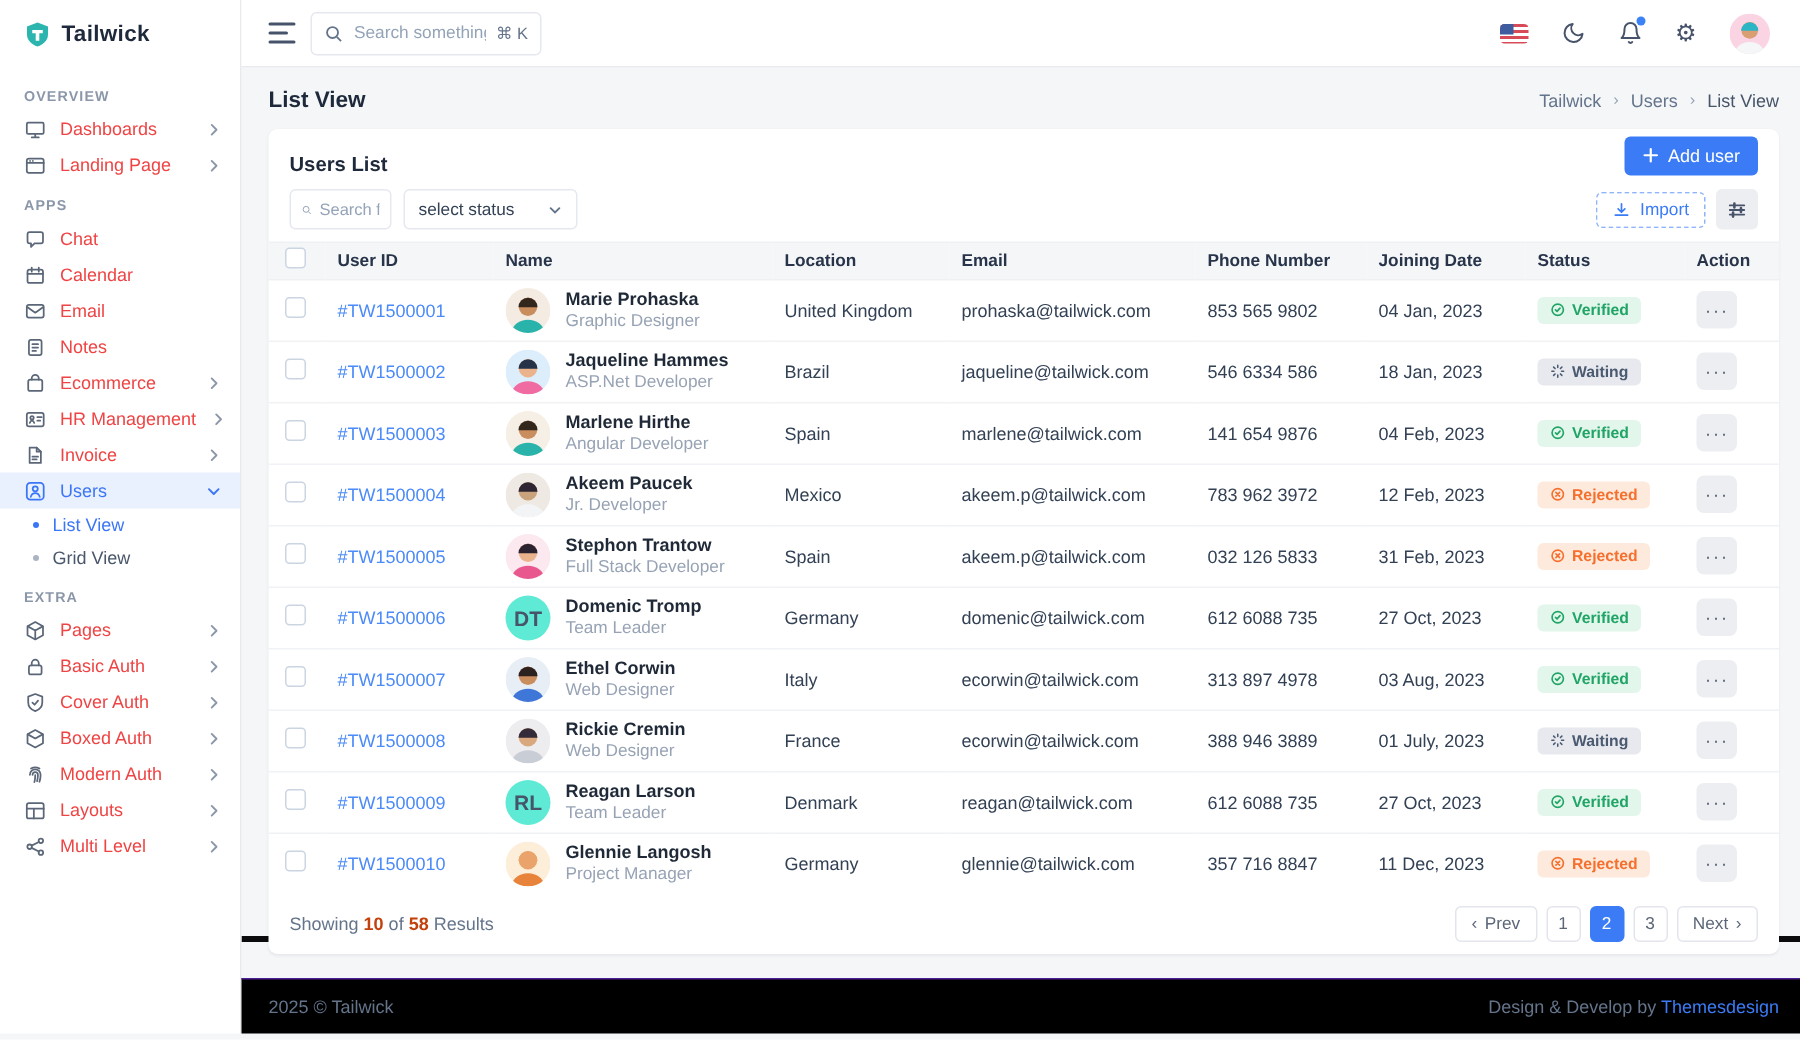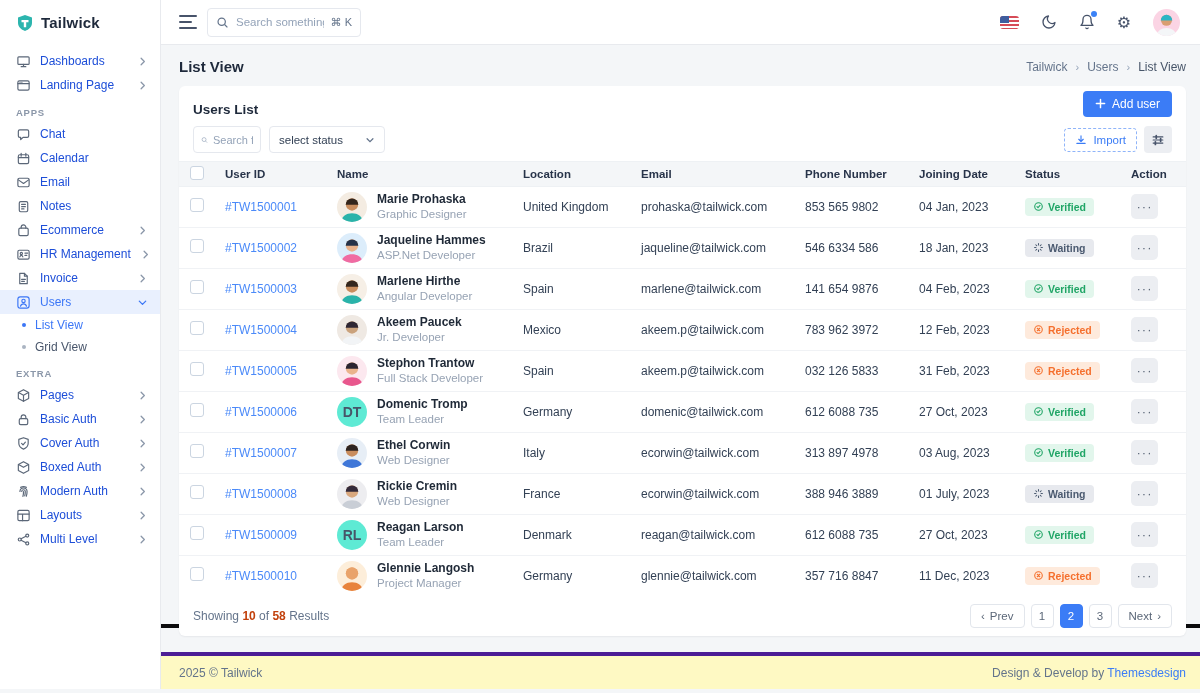--- a/index.html
+++ b/index.html
@@ -10,21 +10,21 @@
   .app { display:flex; width:1200px; height:624px; }
   .bottom-strip { height:4px; background:#0b0b0d; width:1200px; }
 
   
   .sidebar { width:161px; min-width:161px; background:#fff; border-right:1px solid #e8eaee; height:689px; overflow:hidden; }
   .logo-row { height:45px; display:flex; align-items:center; gap:7px; padding:0 16px; }
   .logo-mark { width:18px; height:18px; }
   .logo-text { font-size:15px; font-weight:bold; color:#1e293b; letter-spacing:.2px; }
   .nav { padding-top:4px; }
   .nav-section-label { font-size:9.5px; font-weight:bold; letter-spacing:.08em; color:#8b97a9; padding:10px 16px 4px; }
-  .nav-item { display:flex; align-items:center; gap:9px; height:24px; padding:0 12px 0 16px; cursor:pointer; color:#1d4ed8; font-size:12px; }
+  .nav-item { display:flex; align-items:center; gap:9px; height:24px; padding:0 12px 0 16px; cursor:pointer; color:#ef4444; font-size:12px; }
   .nav-item .nav-icon { width:15px; height:15px; color:#5b6activity778; color:#5b6778; flex:none; }
   .nav-item .nav-label { flex:1; white-space:nowrap; }
   .nav-item .nav-caret { color:#8b97a9; }
   .nav-item.active { background:#e9f0fe; color:#3b76f6; }
   .nav-item.active .nav-icon, .nav-item.active .nav-caret { color:#3b76f6; }
   .nav-subitem { display:flex; align-items:center; gap:9px; height:22px; padding:0 16px 0 22px; cursor:pointer; font-size:12px; color:#49566b; }
   .nav-subitem .nav-bullet { width:4px; height:4px; border-radius:50%; background:#aab4c2; }
   .nav-subitem.active { color:#3b76f6; }
   .nav-subitem.active .nav-bullet { background:#3b76f6; }
 
@@ -87,38 +87,39 @@
   .dots-btn { width:27px; height:25px; border:none; border-radius:5px; background:#eceef2; color:#5b6778; font-size:13px; line-height:1; cursor:pointer; letter-spacing:1px; }
 
   .card-footer { display:flex; align-items:center; justify-content:space-between; padding:8px 14px; }
   .showing { font-size:12px; color:#64748b; }
   .showing b { color:#c2410c; }
   .pager { display:flex; align-items:center; gap:6px; }
   .pg-btn { display:flex; align-items:center; gap:5px; background:#fff; border:1px solid #e2e6ec; border-radius:4px; font-size:11.5px; color:#5b6778; padding:5px 10px; cursor:pointer; font-family:inherit; }
   .pg-num { width:23px; height:24px; display:flex; align-items:center; justify-content:center; background:#fff; border:1px solid #e2e6ec; border-radius:4px; font-size:11.5px; color:#5b6778; cursor:pointer; }
   .pg-num.active { background:#3b7cf6; border-color:#3b7cf6; color:#fff; }
 
-  .footer { height:37px; background:#fef9c3; border-top:4px solid #4c1d95; display:flex; align-items:center; justify-content:space-between; padding:0 14px 0 18px; font-size:12px; color:#64748b; }
+  .footer { height:37px; background:#000000; border-top:1px solid #4c1d95; display:flex; align-items:center; justify-content:space-between; padding:0 14px 0 18px; font-size:12px; color:#64748b; }
   .footer a { color:#3b7cf6; text-decoration:none; cursor:pointer; }
   .gap { height:15px; }
 </style>
 </head>
 <body>
 
 <div class="app">
 
   <aside class="sidebar">
     <div class="logo-row">
       <svg class="logo-mark" viewBox="0 0 18 18">
         <path d="M9 1l7 2.6v5.2c0 4-2.9 6.8-7 8.2-4.1-1.4-7-4.2-7-8.2V3.6z" fill="#2cb5ae"></path>
         <path d="M5.5 6h7v2.2h-2.3v5h-2.4v-5H5.5z" fill="#fff"></path>
       </svg>
       <span class="logo-text">Tailwick</span>
     </div>
     <nav class="nav" id="sidebar-nav">
+        <div class="nav-section-label">OVERVIEW</div>
   <div class="nav-item">
     <span class="nav-icon">
             <svg width="15" height="15" viewBox="0 0 16 16" fill="none" stroke="currentColor" stroke-width="1.25" stroke-linecap="round" stroke-linejoin="round">
               <rect x="2" y="3" width="12" height="8" rx="1"></rect>
               <path d="M8 11v2.5M5.5 13.5h5"></path>
             </svg>
           </span>
     <span class="nav-label">Dashboards</span>
     <span class="nav-caret">
             <svg width="11" height="11" viewBox="0 0 12 12" fill="none" stroke="currentColor" stroke-width="1.4" stroke-linecap="round" stroke-linejoin="round">

